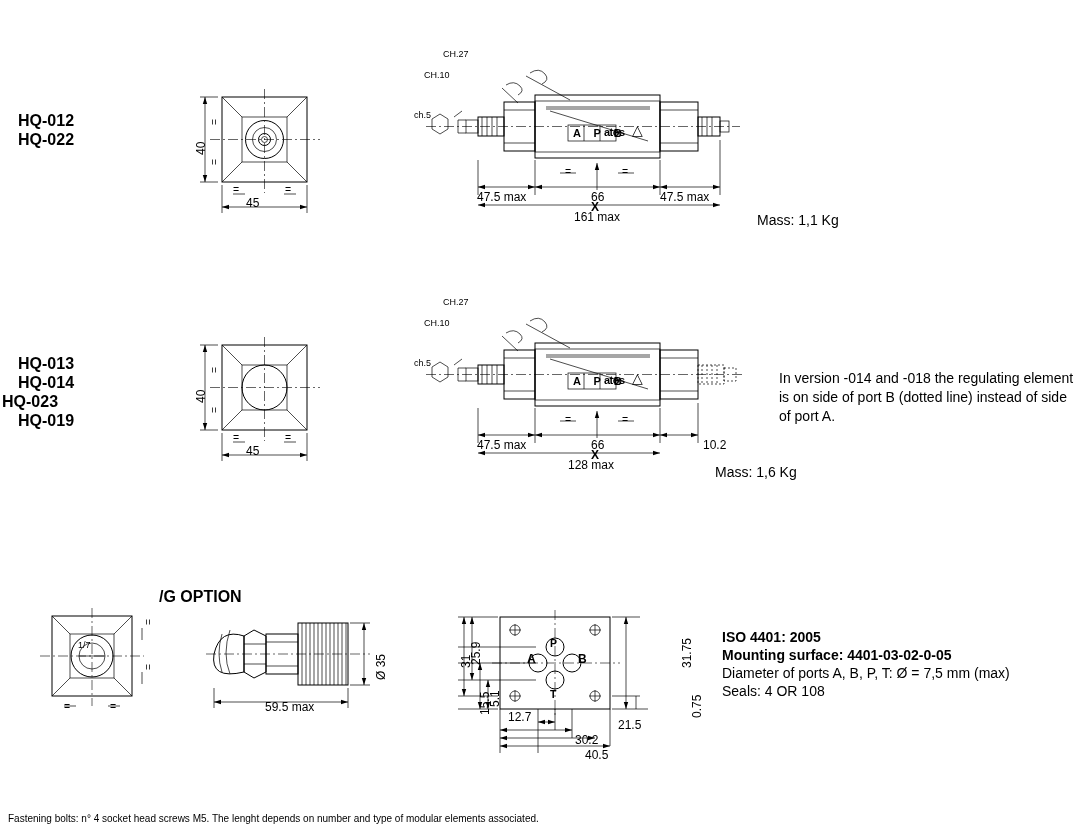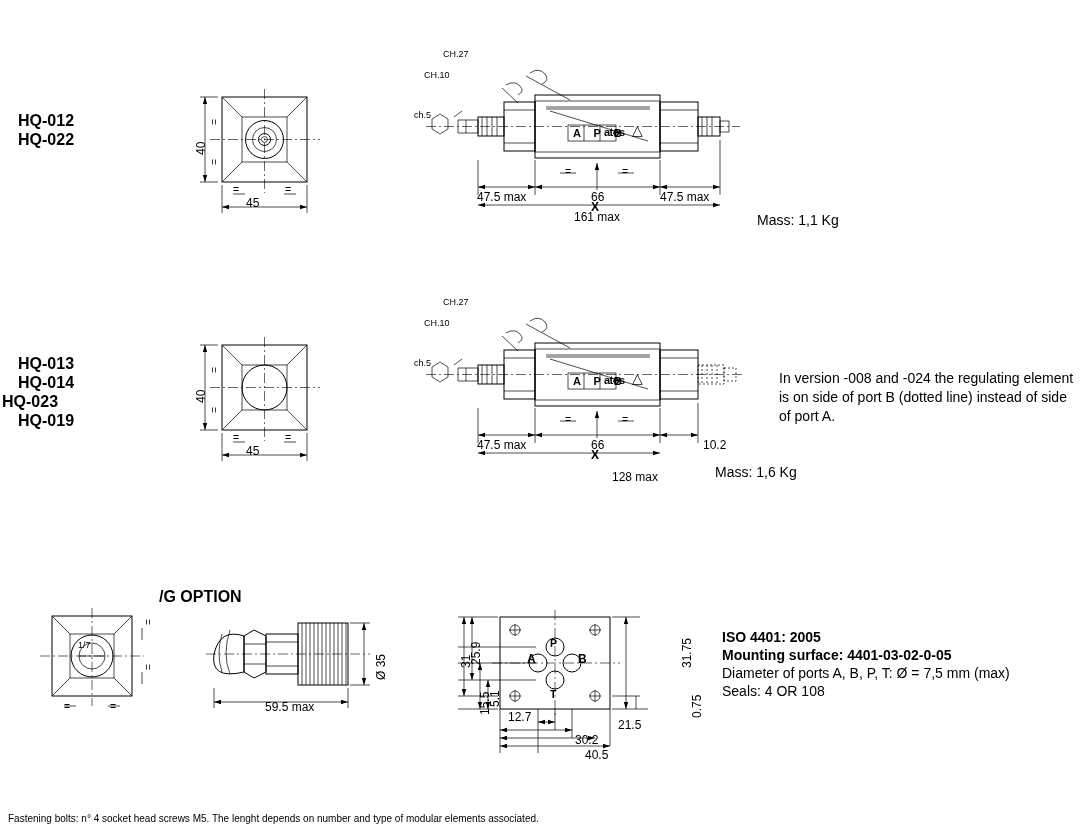--- a/index.html
+++ b/index.html
@@ -204,25 +204,25 @@
 </div>
 <div class="abs tiny" style="left:443px; top:297px;">CH.27</div>
 <div class="abs tiny" style="left:424px; top:318px;">CH.10</div>
 <div class="abs tiny" style="left:414px; top:358px;">ch.5</div>
 <div class="abs" style="left:604px; top:374px; font-size:11px; font-weight:bold; letter-spacing:-0.5px;">atos</div>
 <div class="abs" style="left:632px; top:370px; font-size:14px;">△</div>
 <div class="abs" style="left:573px; top:375px; font-size:11px; font-weight:bold; letter-spacing:5px;">A P B</div>
 <div class="abs dim" style="left:477px; top:438px;">47.5 max</div>
 <div class="abs dim" style="left:591px; top:438px;">66</div>
 <div class="abs dim" style="left:703px; top:438px;">10.2</div>
-<div class="abs dim" style="left:568px; top:470px;margin-left:44px;">128 max</div>
+<div class="abs dim" style="left:568px; top:458px;">128 max</div>
 <div class="abs" style="left:591px; top:448px; font-size:12px; font-weight:bold;">X</div>
 <div class="abs dim-sm" style="left:565px; top:413px;">=</div>
 <div class="abs dim-sm" style="left:622px; top:413px;">=</div>
-<div class="abs txt" style="left:779px; top:369px; width:300px; line-height:19px; white-space:normal;">In version -008 and -024 the regulating element is on side of port B (dotted line) instead of side of port A.</div>
+<div class="abs txt" style="left:779px; top:369px; width:300px; line-height:19px; white-space:normal;">In version -014 and -018 the regulating element is on side of port B (dotted line) instead of side of port A.</div>
 <div class="abs txt" style="left:715px; top:463px;">Mass: 1,6 Kg</div>
 
 <div class="abs lbl" style="left:159px; top:588px;">/G OPTION</div>
 
 <div class="abs" style="left:30px; top:608px;">
   <svg width="130" height="115" viewBox="0 0 130 115">
     <rect class="ln" x="22" y="8" width="80" height="80"></rect>
     <path class="ln-thin" d="M22,8 L40,26 M102,8 L84,26 M22,88 L40,70 M102,88 L84,70"></path>
     <rect class="ln-thin" x="40" y="26" width="44" height="44"></rect>
     <circle class="ln" cx="62" cy="48" r="21"></circle>

